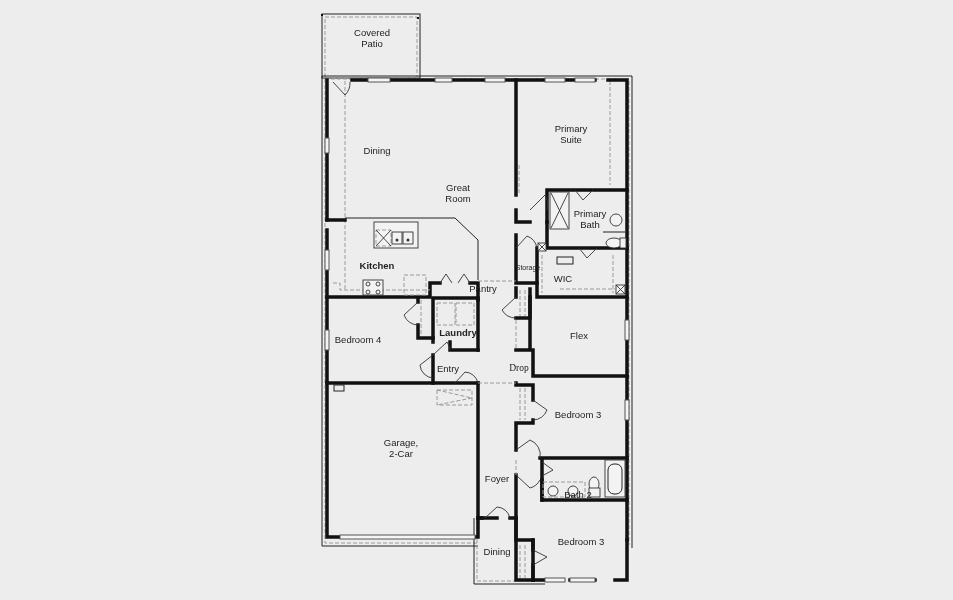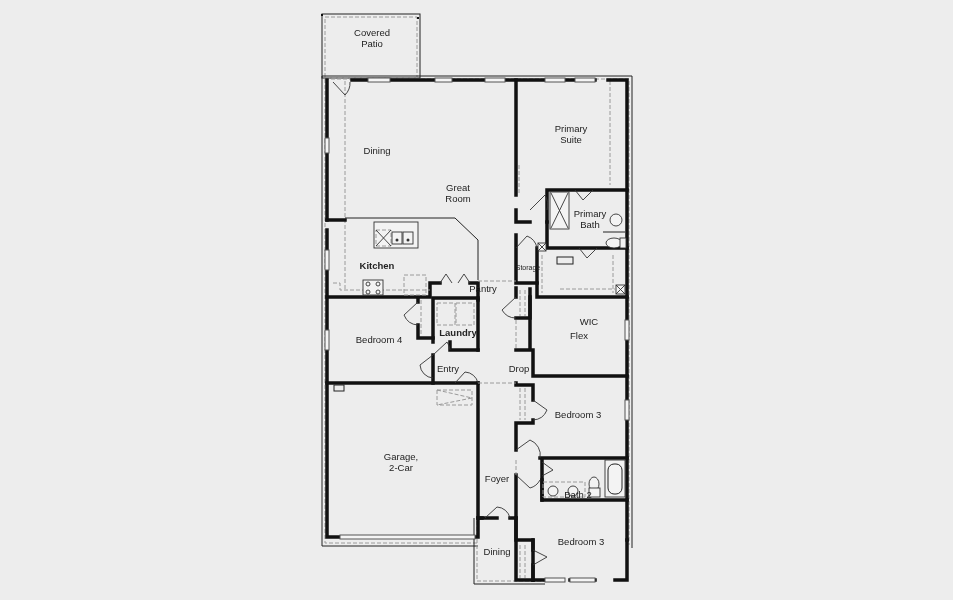--- a/index.html
+++ b/index.html
@@ -180,27 +180,27 @@
 Patio</div>
     <div class="label" style="left: 377px; top: 150px;">Dining</div>
     <div class="label" style="left: 458px; top: 149px; margin-top: 44px;">Great
 Room</div>
     <div class="label" style="left: 571px; top: 134px;">Primary
 Suite</div>
     <div class="label" style="left: 590px; top: 219px;">Primary
 Bath</div>
     <div class="label" style="left: 377px; top: 265px; font-weight: bold;">Kitchen</div>
     <div class="label small" style="left: 528px; top: 267px;">Storage</div>
-    <div class="label" style="left: 589px; top: 278px; margin-top: 43px;">WIC</div>
+    <div class="label" style="left: 563px; top: 278px;">WIC</div>
     <div class="label" style="left: 455px; top: 288px; margin-left: 28px;">Pantry</div>
-    <div class="label" style="left: 371px; top: 339px; padding-left: 16px;">Bedroom 4</div>
+    <div class="label" style="left: 358px; top: 339px;">Bedroom 4</div>
     <div class="label" style="left: 458px; top: 332px; font-weight: bold;">Laundry</div>
     <div class="label" style="left: 579px; top: 335px;">Flex</div>
     <div class="label" style="left: 448px; top: 368px; text-align: right;">Entry</div>
-    <div class="label" style="left: 519px; top: 368px;">Drop</div>
+    <div class="label" style="left: 519px; top: 368px; font-family: Liberation Serif, serif;">Drop</div>
     <div class="label" style="left: 578px; top: 414px;">Bedroom 3</div>
-    <div class="label" style="left: 401px; top: 462px;">Garage,
+    <div class="label" style="left: 401px; top: 448px;">Garage,
 2-Car</div>
     <div class="label" style="left: 497px; top: 478px;">Foyer</div>
     <div class="label" style="left: 578px; top: 494px;">Bath 2</div>
     <div class="label" style="left: 581px; top: 541px;">Bedroom 3</div>
     <div class="label" style="left: 497px; top: 551px;">Dining</div>
   </div>
 
 </body></html>

